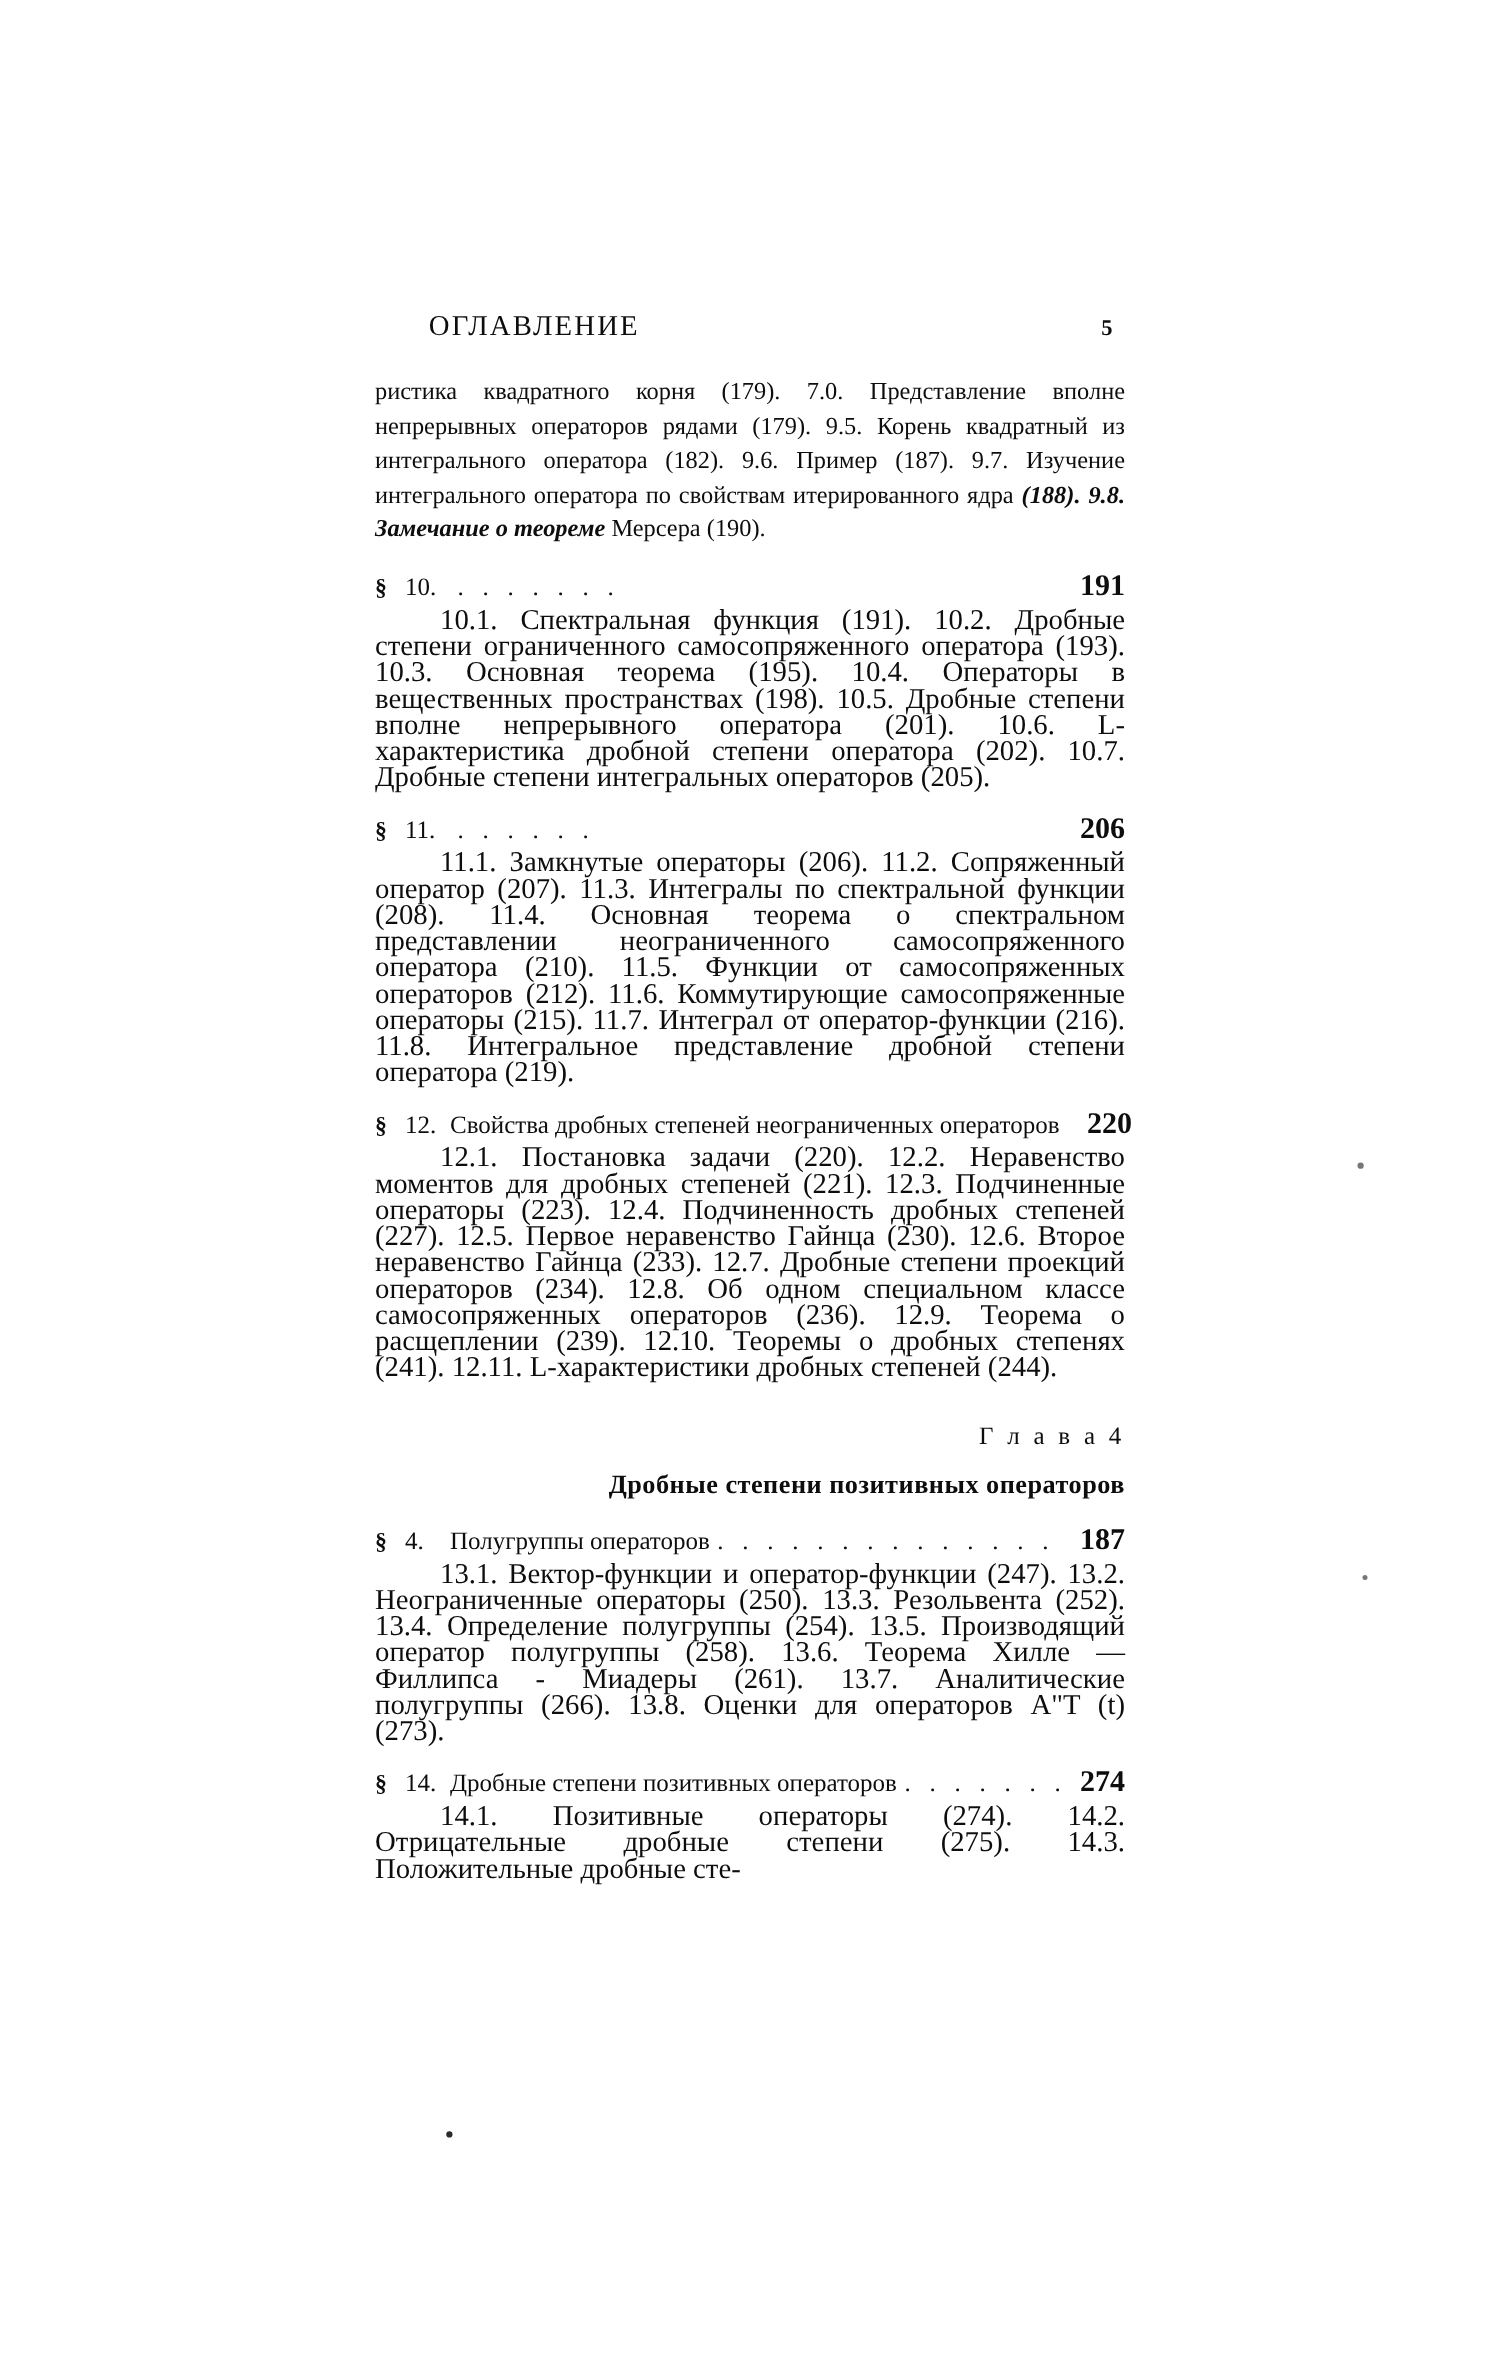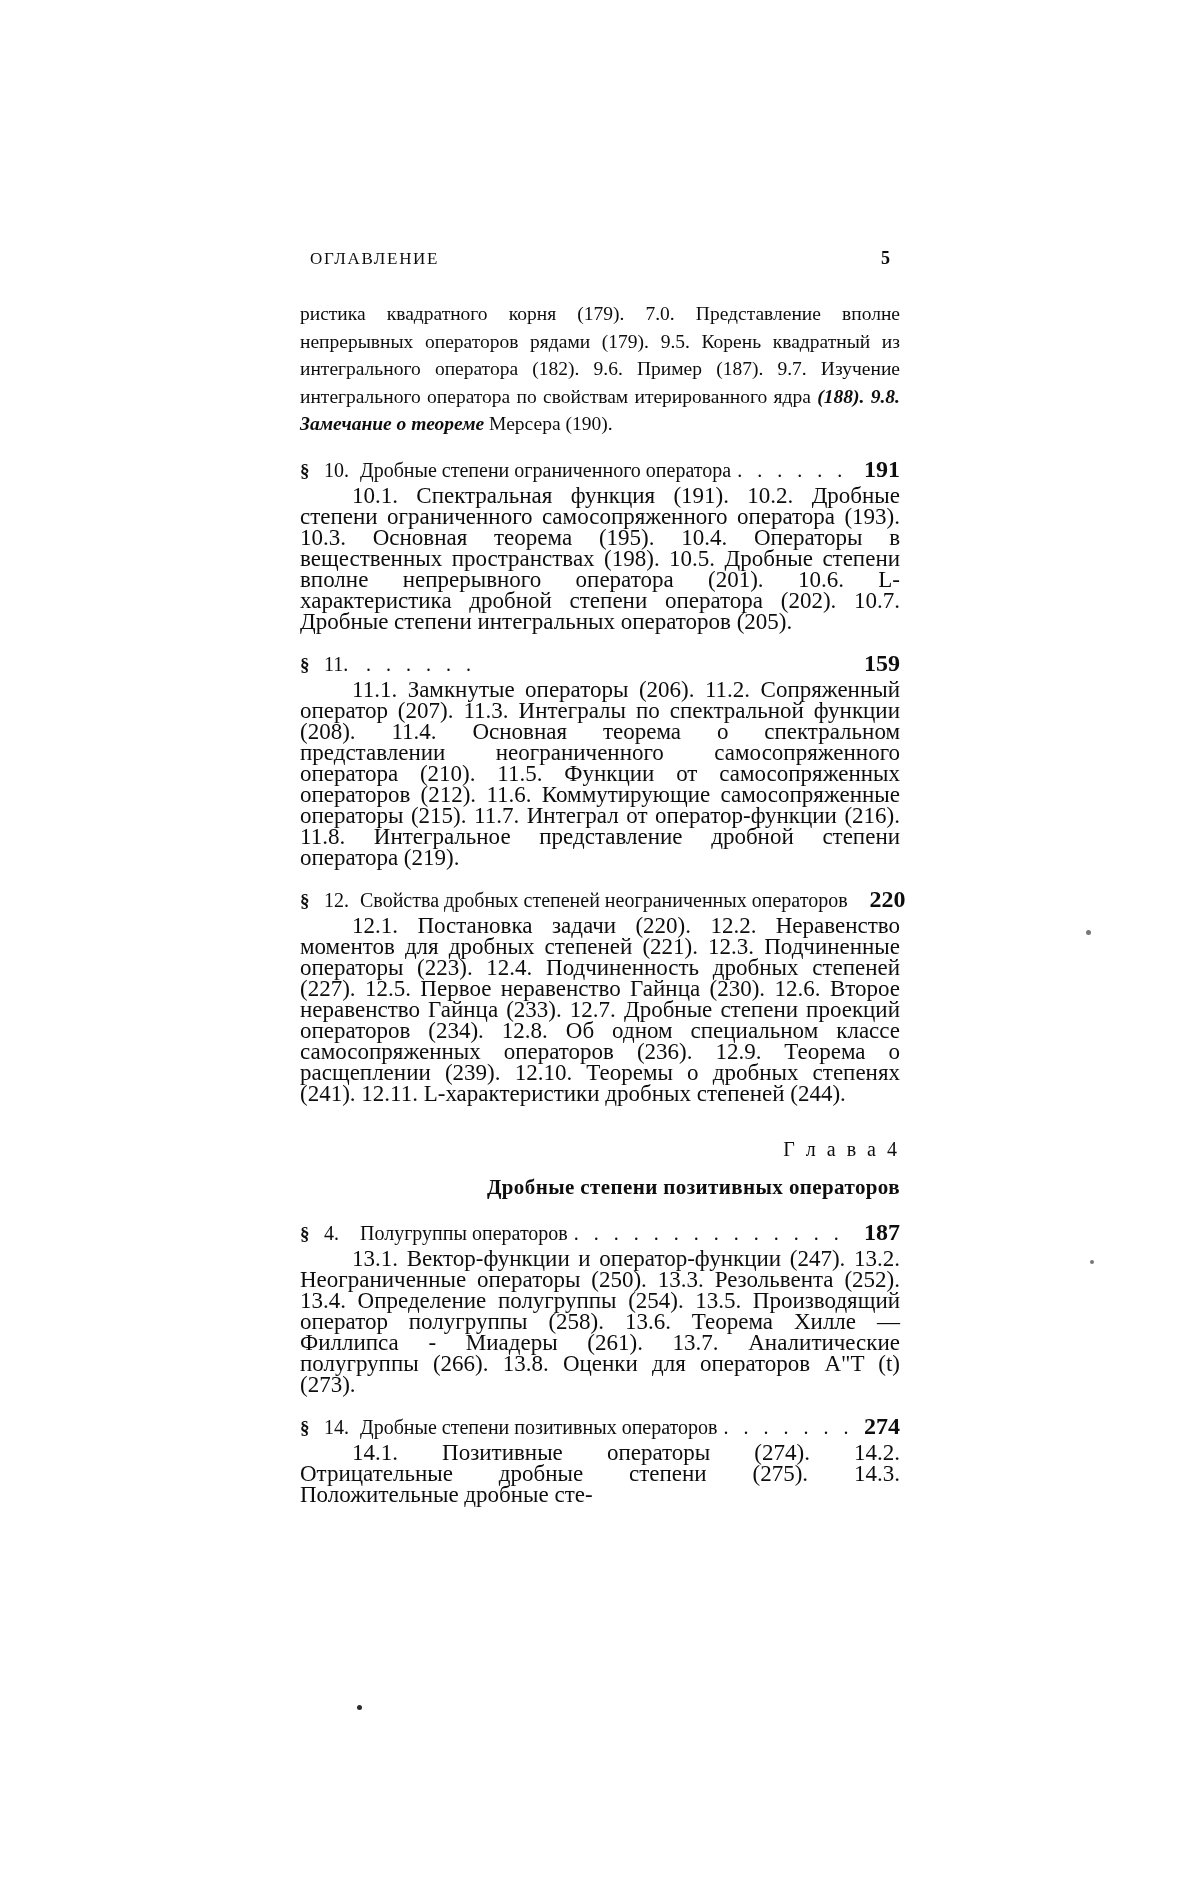--- a/index.html
+++ b/index.html
@@ -34,22 +34,23 @@
     top: 248px;
     width: 580px;
     display: flex;
     justify-content: space-between;
     align-items: baseline;
     font-family: "Liberation Serif", serif;
     font-size: 17px;
     letter-spacing: 1.6px;
   }
   .runhead .rh-title {
-    font-size: 17px;
+    font-size: 23px;
     letter-spacing: 1.7px;
+    margin-left: 33px;
   }
   .runhead .rh-page {
     font-size: 18px;
     font-weight: bold;
     letter-spacing: 0;
   }
   .body {
     position: absolute;
     left: 300px;
     top: 300px;
@@ -153,33 +154,32 @@
 
   <div class="body">
 
     <p class="para"><span>ристика квадратного корня (179). 7.0. Представление вполне непрерывных операторов рядами (179). 9.5. Корень квадратный из интегрального оператора (182). 9.6. Пример (187). 9.7. Изучение интегрального оператора по свойствам итерированного ядра </span><span class="bolditalic">(188). 9.8. Замечание о теореме</span> <span>Мерсера (190).</span></p>
 
     <div class="blockspace"></div>
 
     <div class="sec">
       <span class="sign">§</span>
       <span class="num">10.</span>
-      <span class="title">Дробные степени ограниченного оператора</span>
       <span class="dots">. . . . . . .</span>
       <span class="pg">191</span>
     </div>
     <p class="sub indent">10.1. Спектральная функция (191). 10.2. Дробные степени ограниченного самосопряженного оператора (193). 10.3. Основная теорема (195). 10.4. Операторы в вещественных пространствах (198). 10.5. Дробные степени вполне непрерывного оператора (201). 10.6. L-характеристика дробной степени оператора (202). 10.7. Дробные степени интегральных операторов (205).</p>
 
     <div class="blockspace"></div>
 
     <div class="sec">
       <span class="sign">§</span>
       <span class="num">11.</span>
       <span class="dots">. . . . . .</span>
-      <span class="pg">159</span>
+      <span class="pg">206</span>
     </div>
     <p class="sub indent">11.1. Замкнутые операторы (206). 11.2. Сопряженный оператор (207). 11.3. Интегралы по спектральной функции (208). 11.4. Основная теорема о спектральном представлении неограниченного самосопряженного оператора (210). 11.5. Функции от самосопряженных операторов (212). 11.6. Коммутирующие самосопряженные операторы (215). 11.7. Интеграл от оператор-функции (216). 11.8. Интегральное представление дробной степени оператора (219).</p>
 
     <div class="blockspace"></div>
 
     <div class="sec">
       <span class="sign">§</span>
       <span class="num">12.</span>
       <span class="title">Свойства дробных степеней неограниченных операторов</span>
       <span class="dots"></span>

